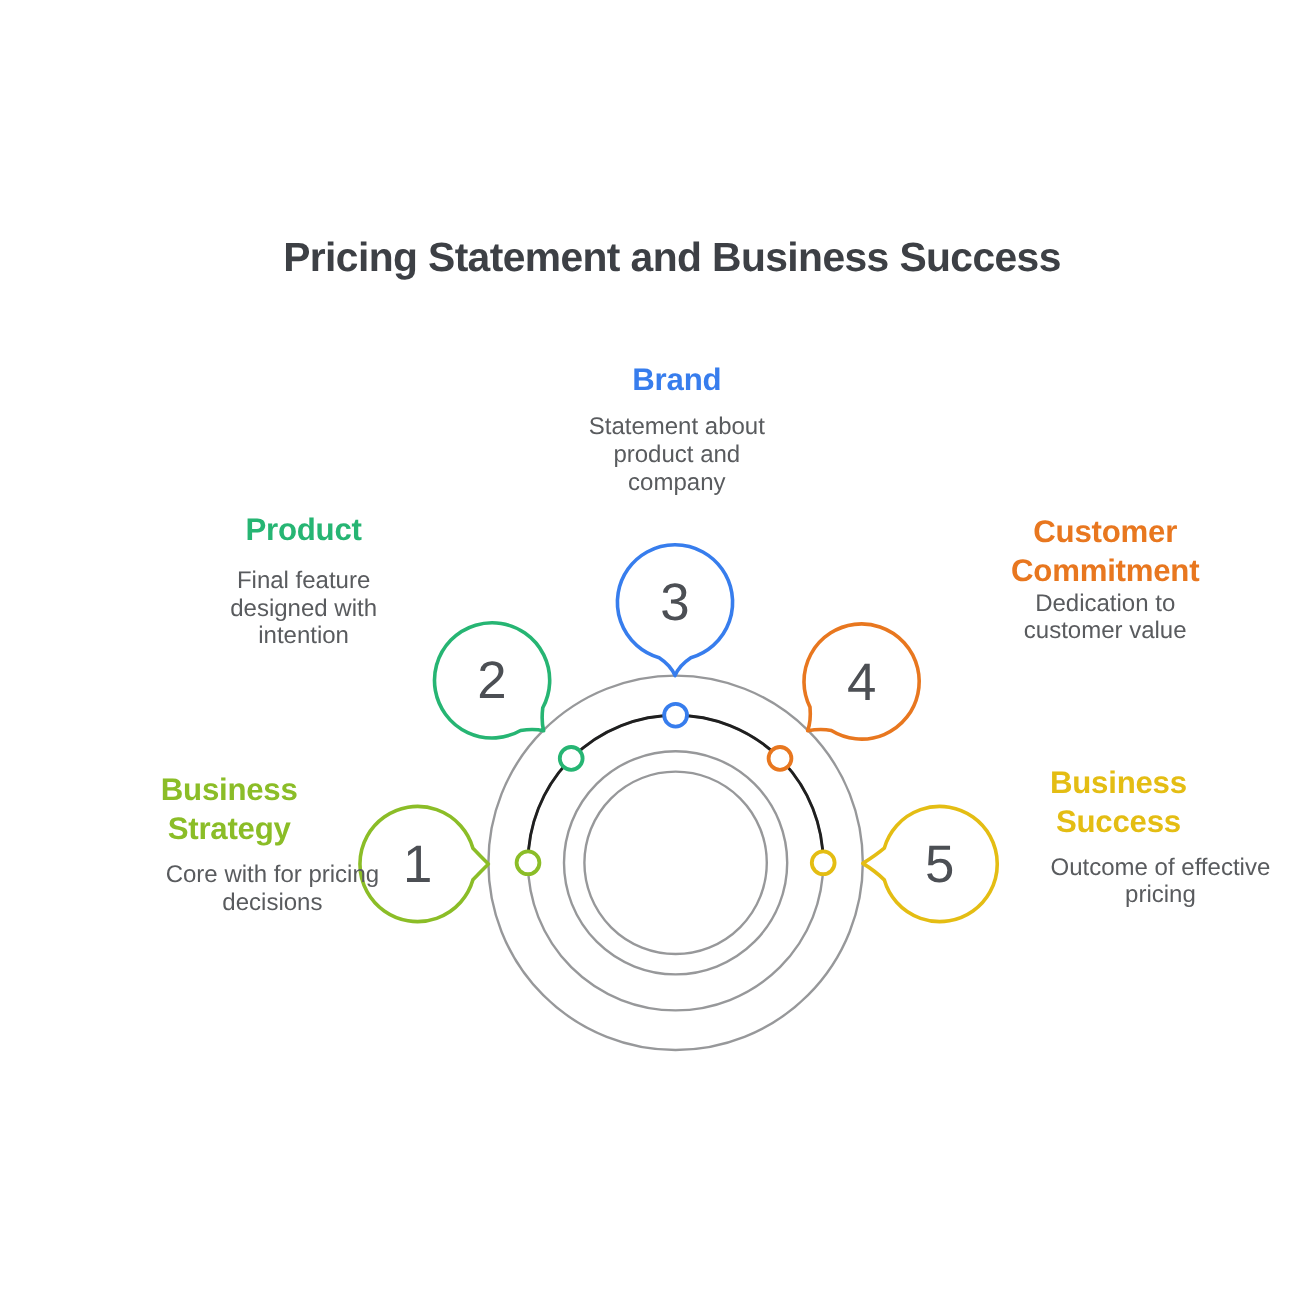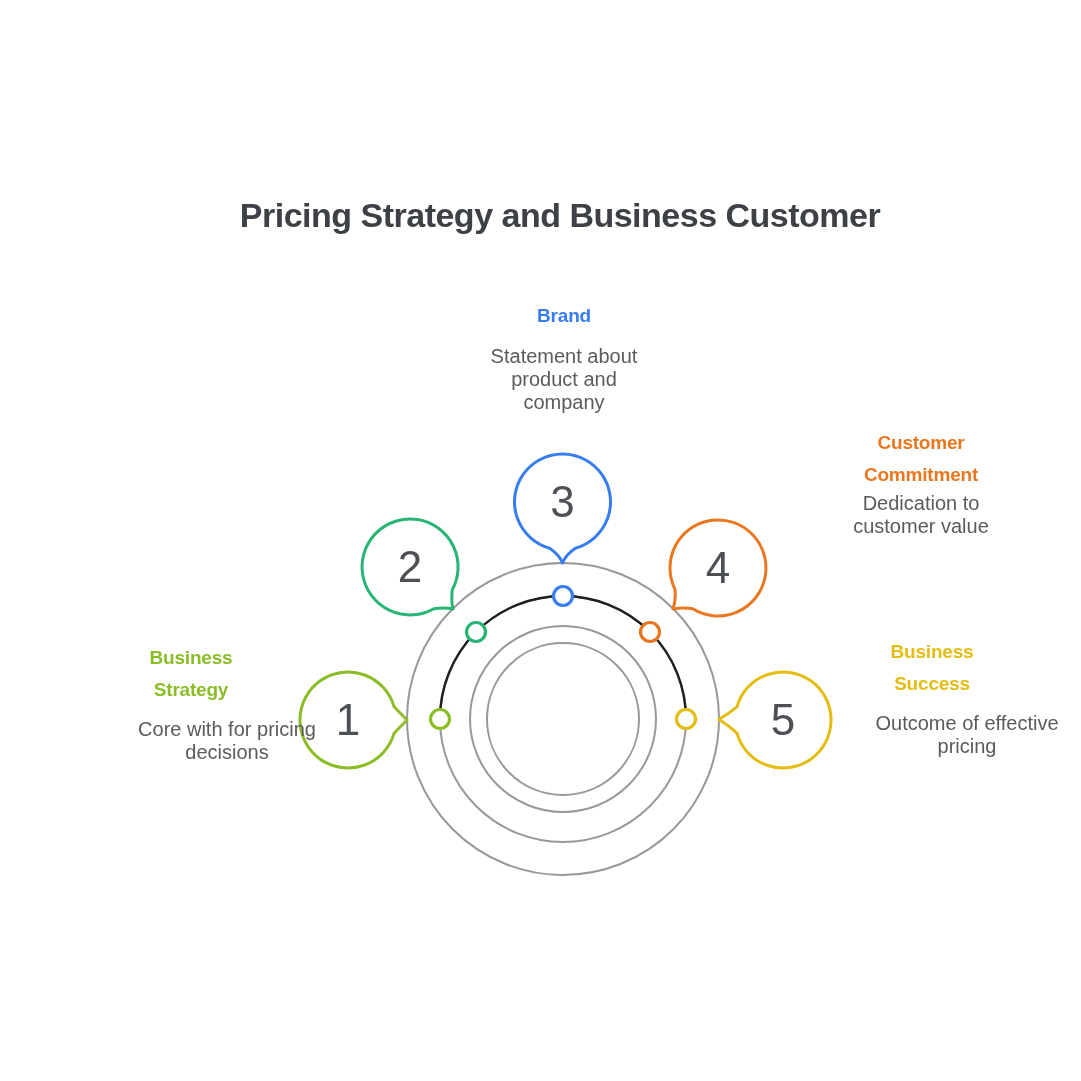--- a/index.html
+++ b/index.html
@@ -20,21 +20,21 @@
     letter-spacing: -0.5px;
     color: #3d4045;
   }
   svg.diagram { position: absolute; left: 0; top: 0; }
   .label-block {
     position: absolute;
     transform: translateX(-50%);
     text-align: center;
   }
   .label-heading {
-    font-size: 19px; font-weight: 700;
+    font-size: 26px; font-weight: 700;
     line-height: 32px;
     letter-spacing: -0.2px;
   }
   .label-desc {
     font-size: 20px; font-weight: 400;
     line-height: 23px;
     color: #595b5e;
     margin: 0 auto;
   }
   .lb-brand    { left: 564px; top: 300px; width: 170px; }
@@ -56,21 +56,21 @@
     font-family: "Liberation Sans", sans-serif;
     font-size: 44px;
     fill: #4c4f54;
   }
 </style>
 </head>
 <body>
 
 <div class="stage">
 
-  <div class="title">Pricing Strategy and Business Customer</div>
+  <div class="title">Pricing Statement and Business Success</div>
 
   <svg class="diagram" width="1081" height="1081" viewBox="0 0 1081 1081">
 
     <g fill="none" stroke="#97989a" stroke-width="2">
       <circle cx="563" cy="719" r="156"></circle>
       <circle cx="563" cy="719" r="123"></circle>
       <circle cx="563" cy="719" r="93"></circle>
       <circle cx="563" cy="719" r="76"></circle>
     </g>
 
@@ -99,20 +99,24 @@
       <text class="bubble-num" x="718" y="583">4</text>
       <text class="bubble-num" x="783" y="735">5</text>
     </g>
   </svg>
 
   <div class="label-block lb-pricing">
     <div class="label-heading c-green1">Business Strategy</div>
     <div class="label-desc">Core with for pricing decisions</div>
   </div>
 
+  <div class="label-block lb-product">
+    <div class="label-heading c-green2">Product</div>
+    <div class="label-desc">Final feature designed with intention</div>
+  </div>
 
   <div class="label-block lb-brand">
     <div class="label-heading c-blue">Brand</div>
     <div class="label-desc">Statement about product and company</div>
   </div>
 
   <div class="label-block lb-customer">
     <div class="label-heading c-orange">Customer Commitment</div>
     <div class="label-desc">Dedication to customer value</div>
   </div>

